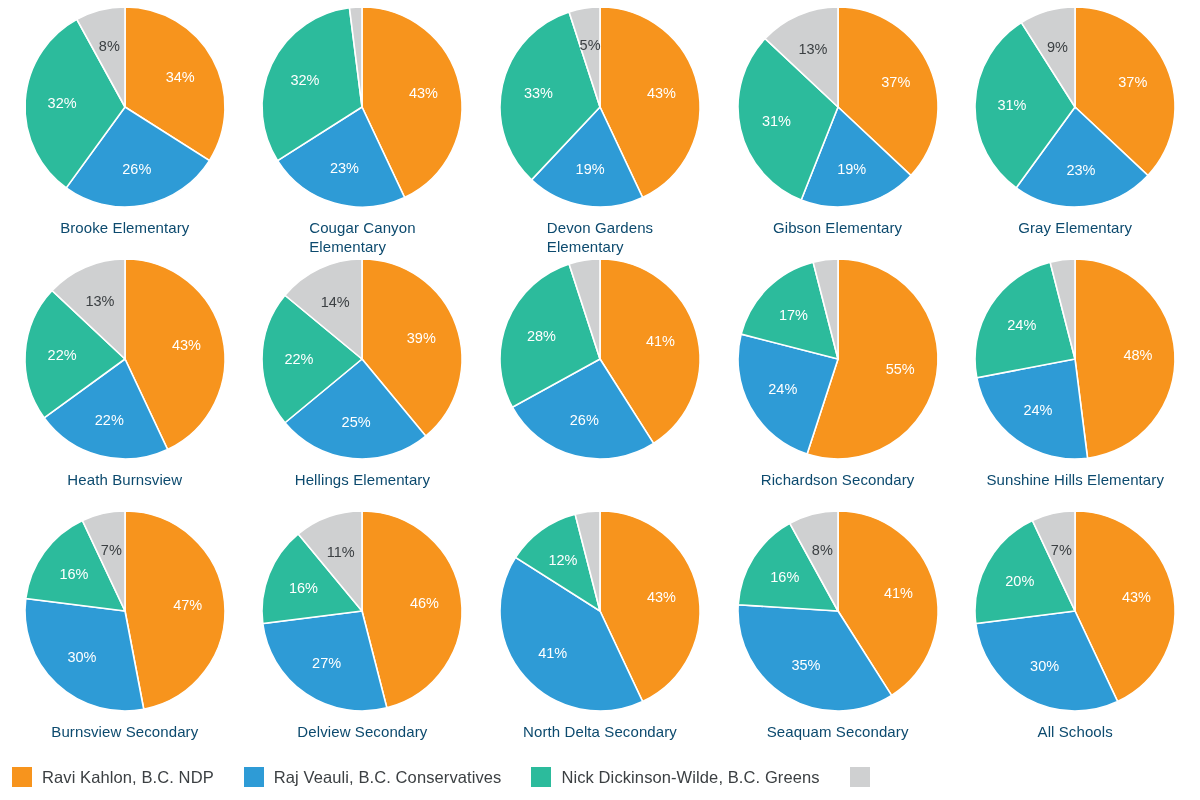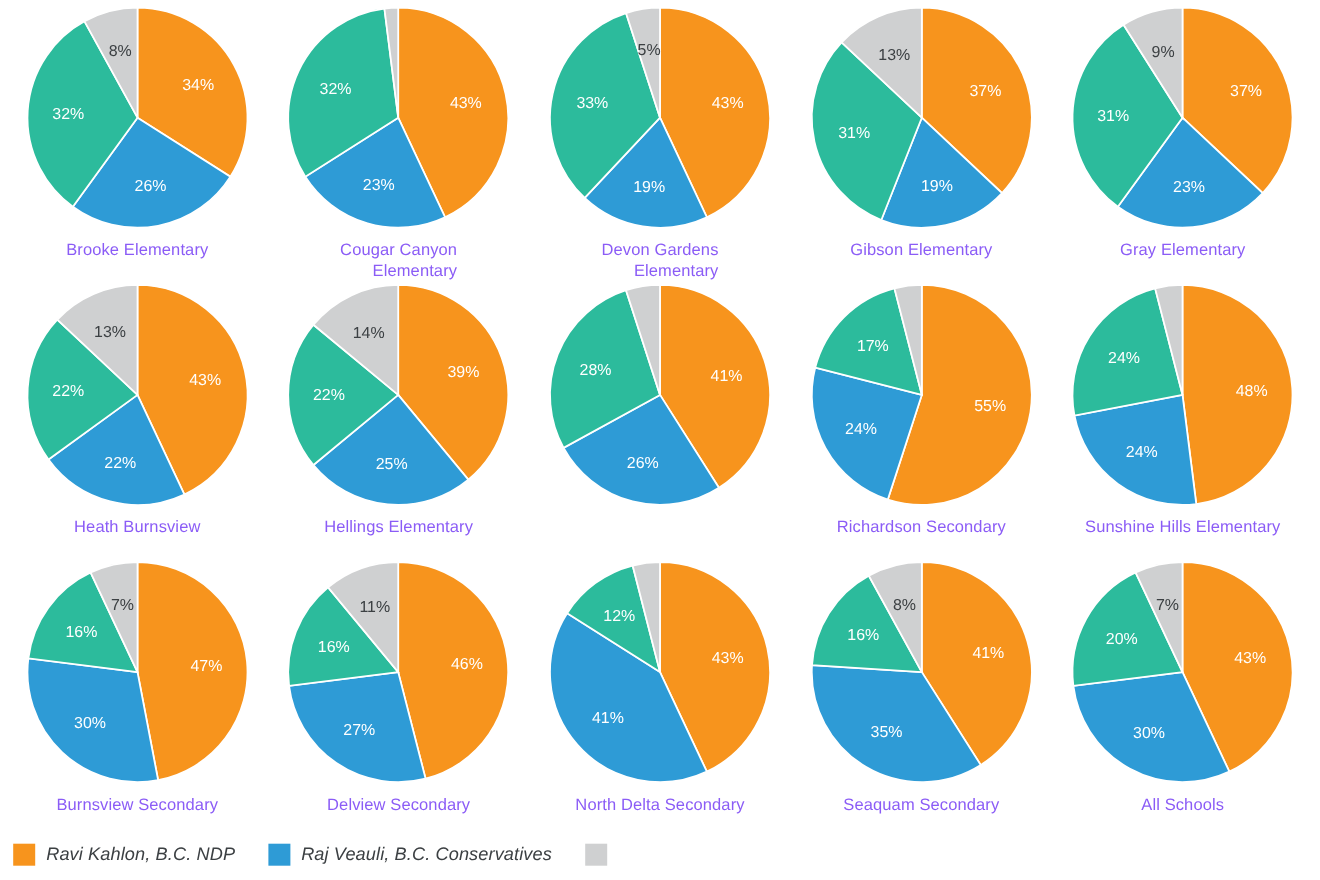--- a/index.html
+++ b/index.html
@@ -48,22 +48,22 @@
     font-family: "Liberation Sans", sans-serif;
     font-size: 14.5px;
     font-weight: 400;
   }
   .slice-label.on-dark { fill: #ffffff; }
   .slice-label.on-light { fill: #3c4043; }
   .chart-title {
     margin-top: 8px;
     font-size: 15px;
     line-height: 1.28;
-    text-align: right;
-    color: #8b5cf6;
+    text-align: left;
+    color: #0c4a6e;
     max-width: 215px;
     letter-spacing: 0.1px;
   }
   #legend {
     position: absolute;
     left: 0;
     bottom: 0;
     width: 1200px;
     height: 46px;
     display: flex;
@@ -82,21 +82,20 @@
   .legend-swatch {
     width: 20px;
     height: 20px;
     margin-right: 10px;
     flex: 0 0 auto;
   }
   .legend-label {
     font-size: 16.5px;
     color: #3c4043;
     letter-spacing: 0.1px;
-    font-style: italic;
   }
 </style>
 </head>
 <body>
 
 <div id="chart-grid">
     <div class="chart-cell">
       <div class="pie-wrap">
         <svg viewBox="0 0 206 206">
           <path d="M 103 103 L 103 3 A 100 100 0 0 1 187.4327925502015 156.58267949789968 Z" fill="#f7941d" stroke="#ffffff" stroke-width="1.6"></path>
@@ -320,15 +319,19 @@
 <div id="legend">
     <div class="legend-item">
       <span class="legend-swatch" style="background: rgb(247, 148, 29);"></span>
       <span class="legend-label">Ravi Kahlon, B.C. NDP</span>
     </div>
     <div class="legend-item">
       <span class="legend-swatch" style="background: rgb(46, 155, 214);"></span>
       <span class="legend-label">Raj Veauli, B.C. Conservatives</span>
     </div>
     <div class="legend-item">
+      <span class="legend-swatch" style="background: rgb(44, 187, 156);"></span>
+      <span class="legend-label">Nick Dickinson-Wilde, B.C. Greens</span>
+    </div>
+    <div class="legend-item">
       <span class="legend-swatch" style="background: rgb(207, 208, 209);"></span>
     </div>
   </div>
 
 </body></html>

